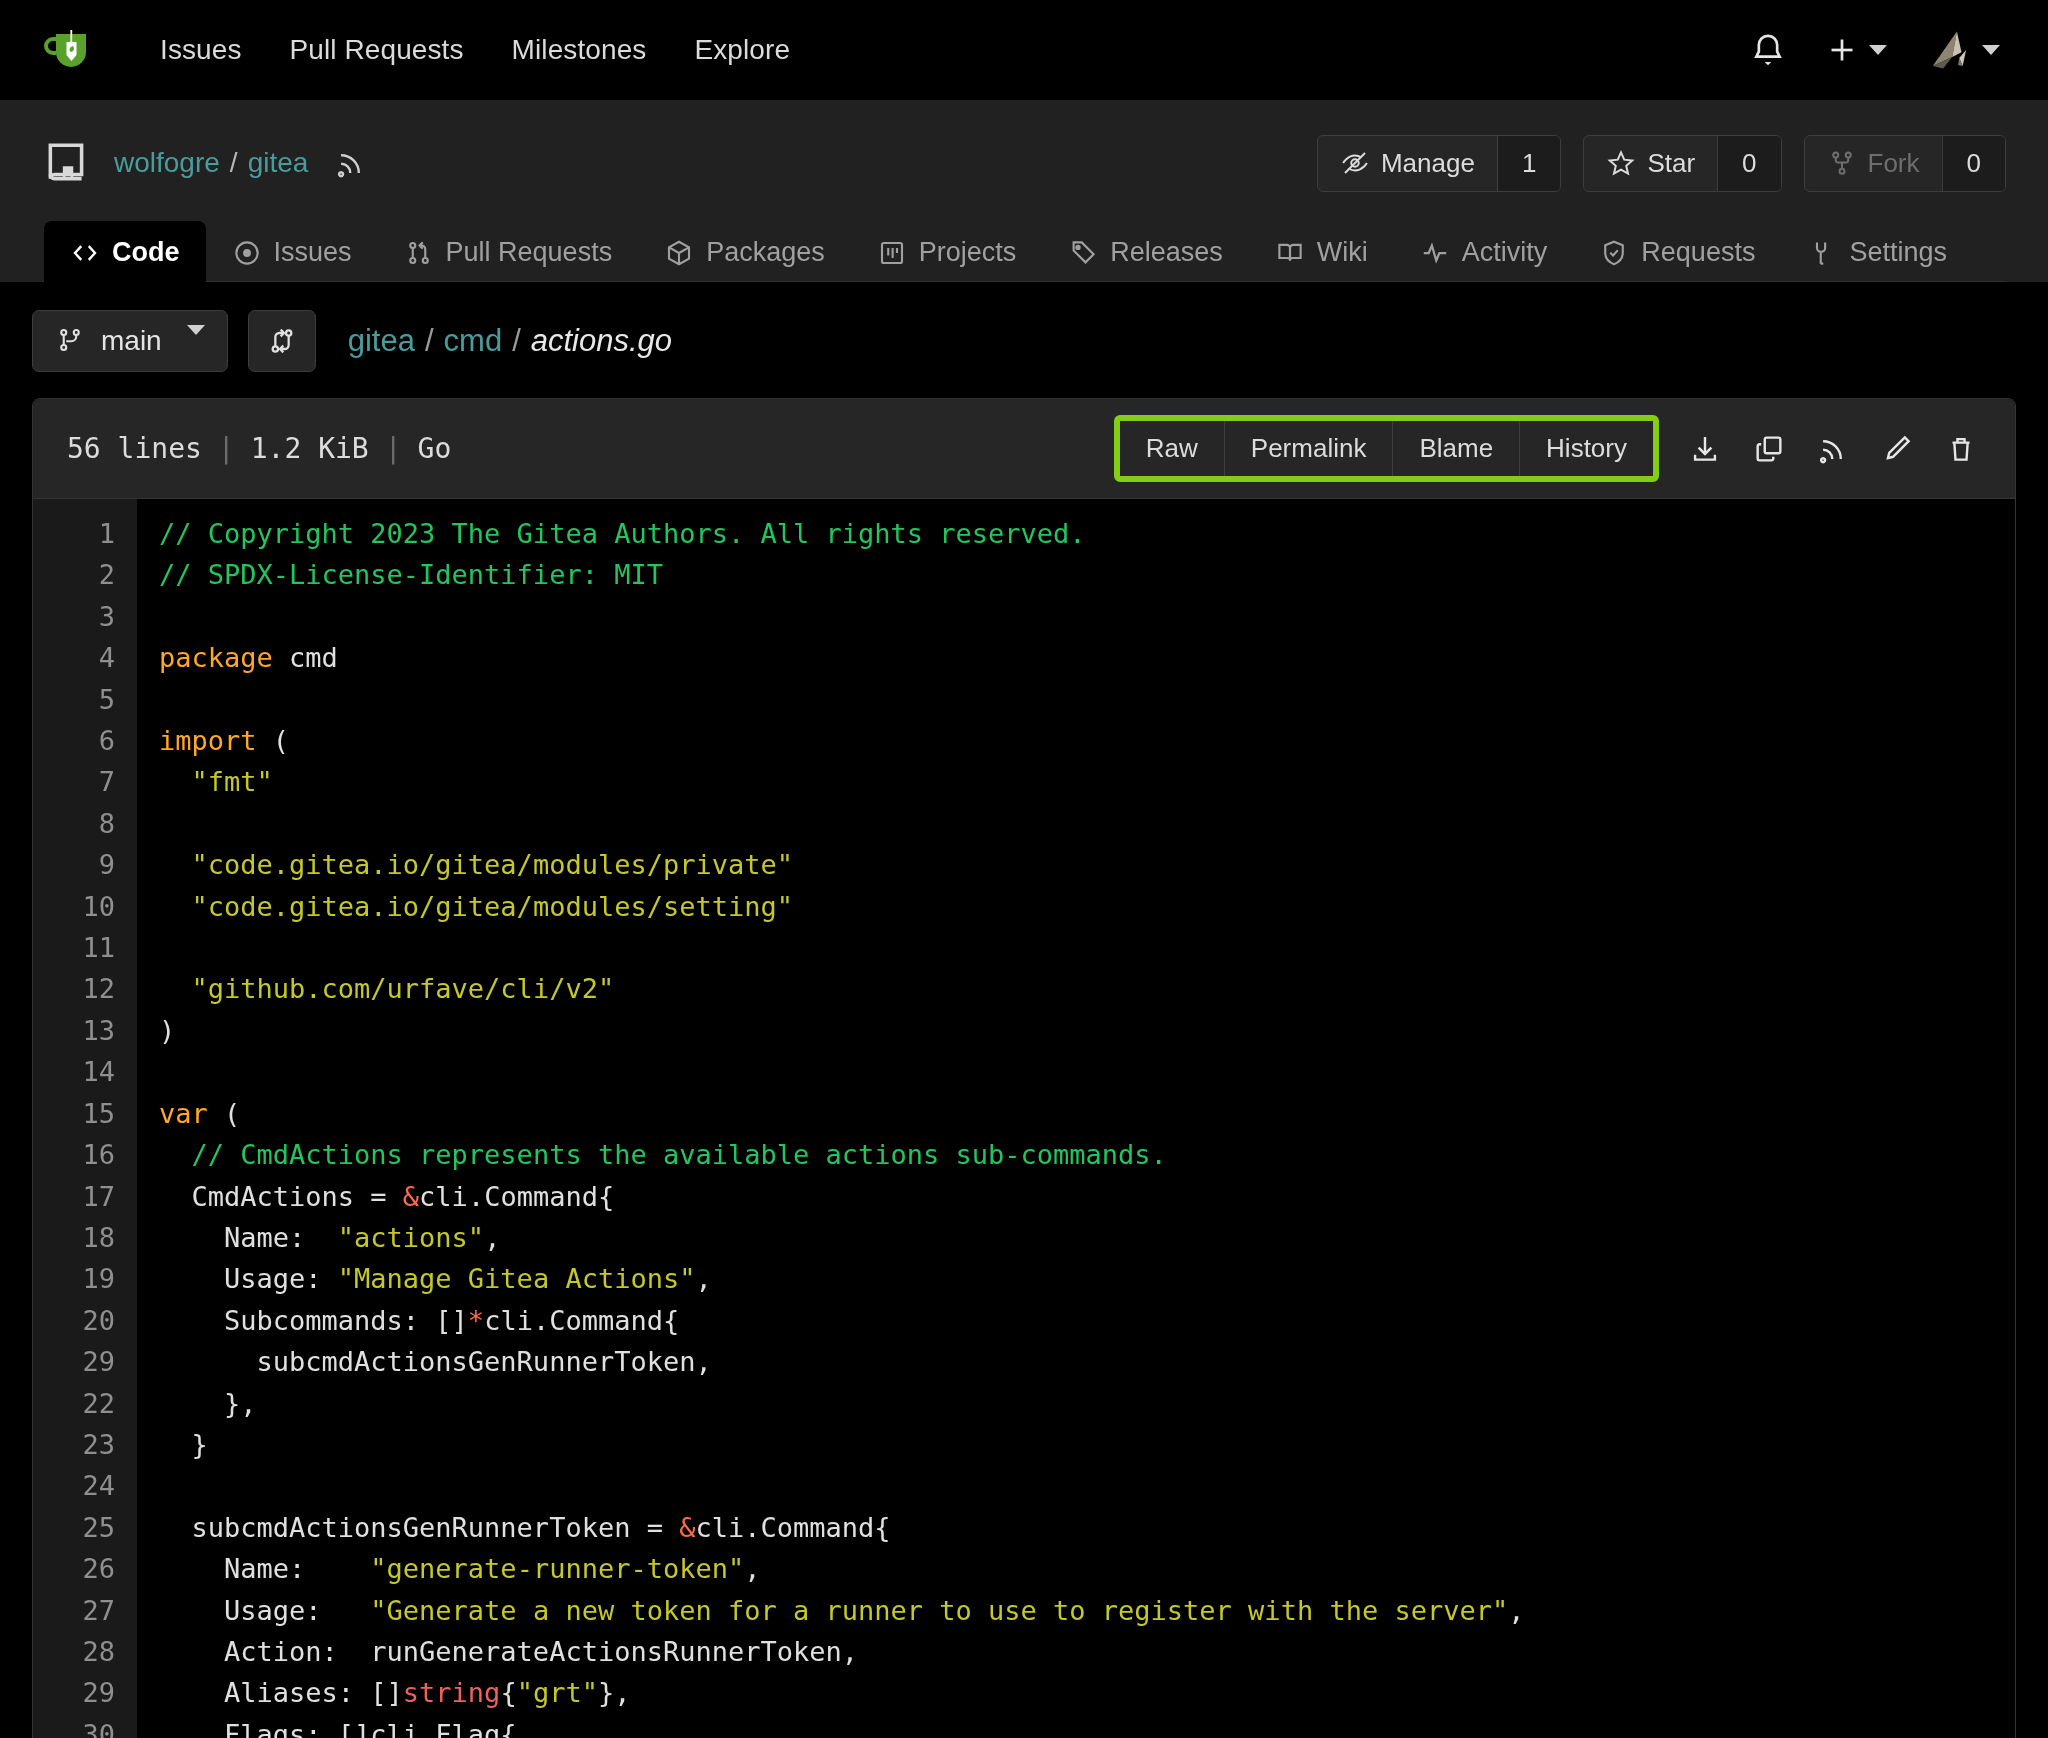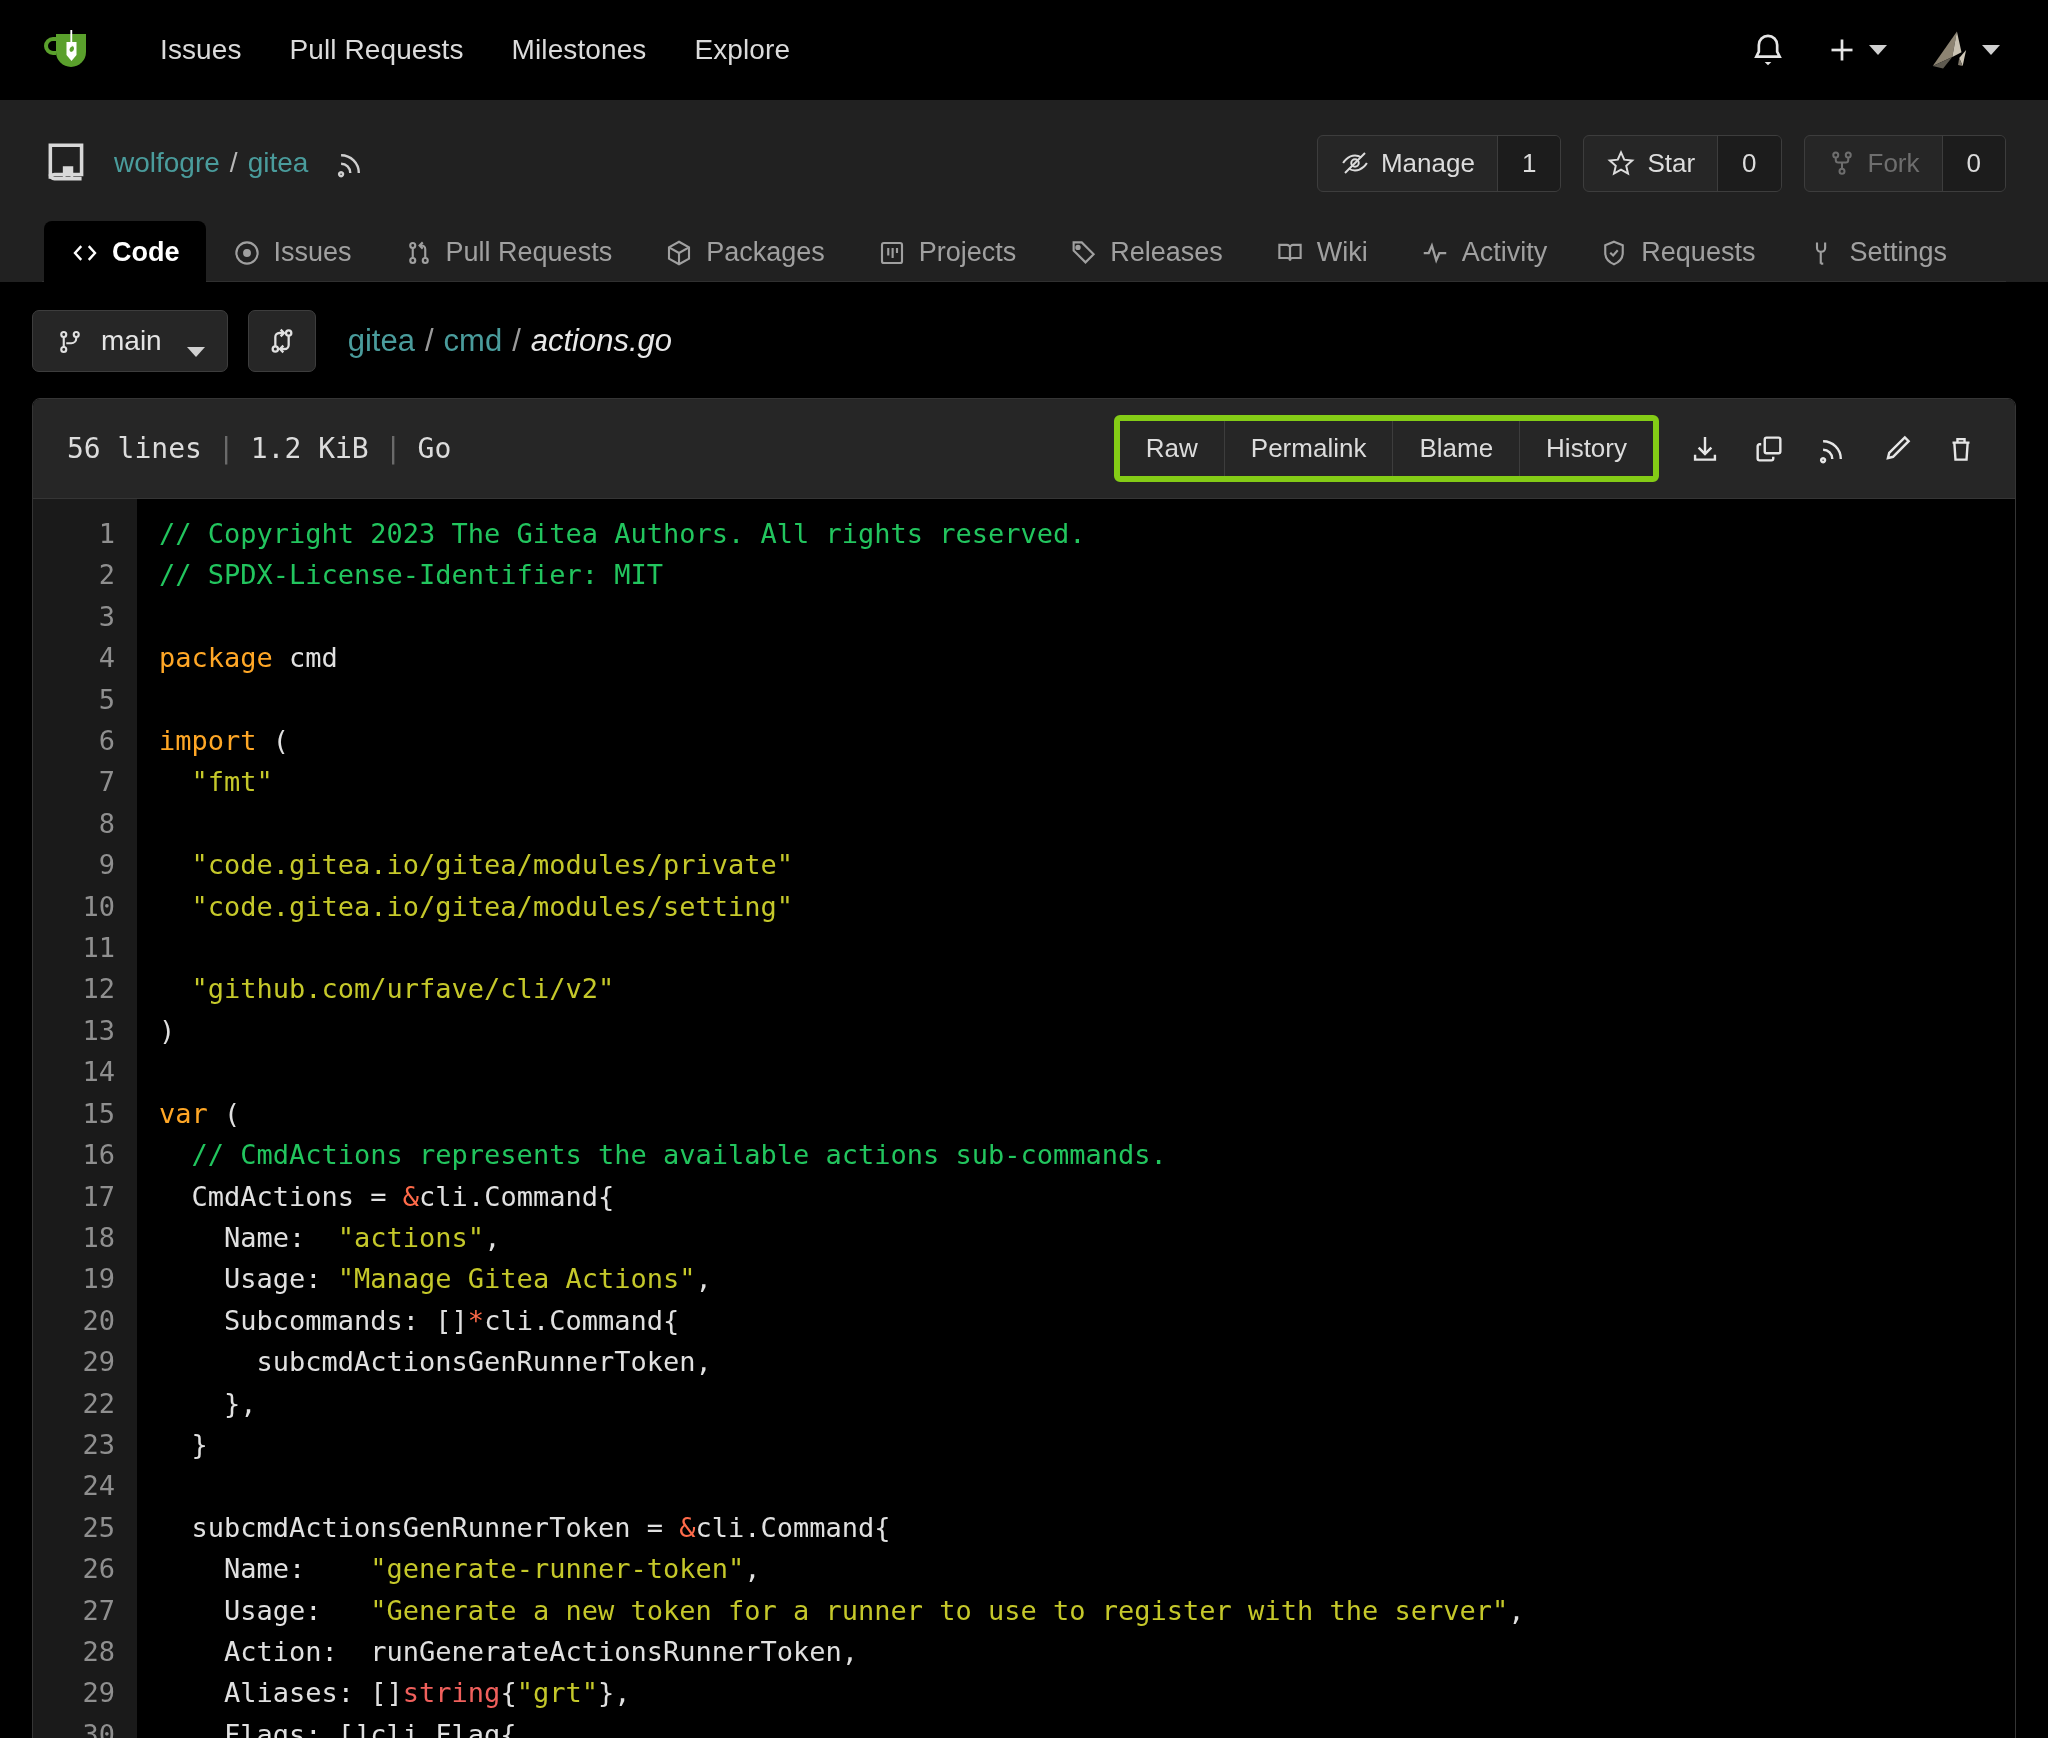--- a/index.html
+++ b/index.html
@@ -119,21 +119,21 @@
 
   
   .file-nav {
     background: #000000;
     display: flex;
     align-items: center;
     padding: 28px 42px 26px 32px;
     gap: 20px;
   }
   .branch-btn {
-    display: flex; align-items: flex-end; gap: 16px;
+    display: flex; align-items: flex-start; gap: 16px;
     background: #262626;
     border: 1px solid #3d3d3d;
     border-radius: 7px;
     padding: 14px 22px;
     color: #e4e4e4;
     font-size: 28px;
     cursor: pointer;
   }
   .icon-sq-btn {
     display: flex; align-items: center; justify-content: center;

